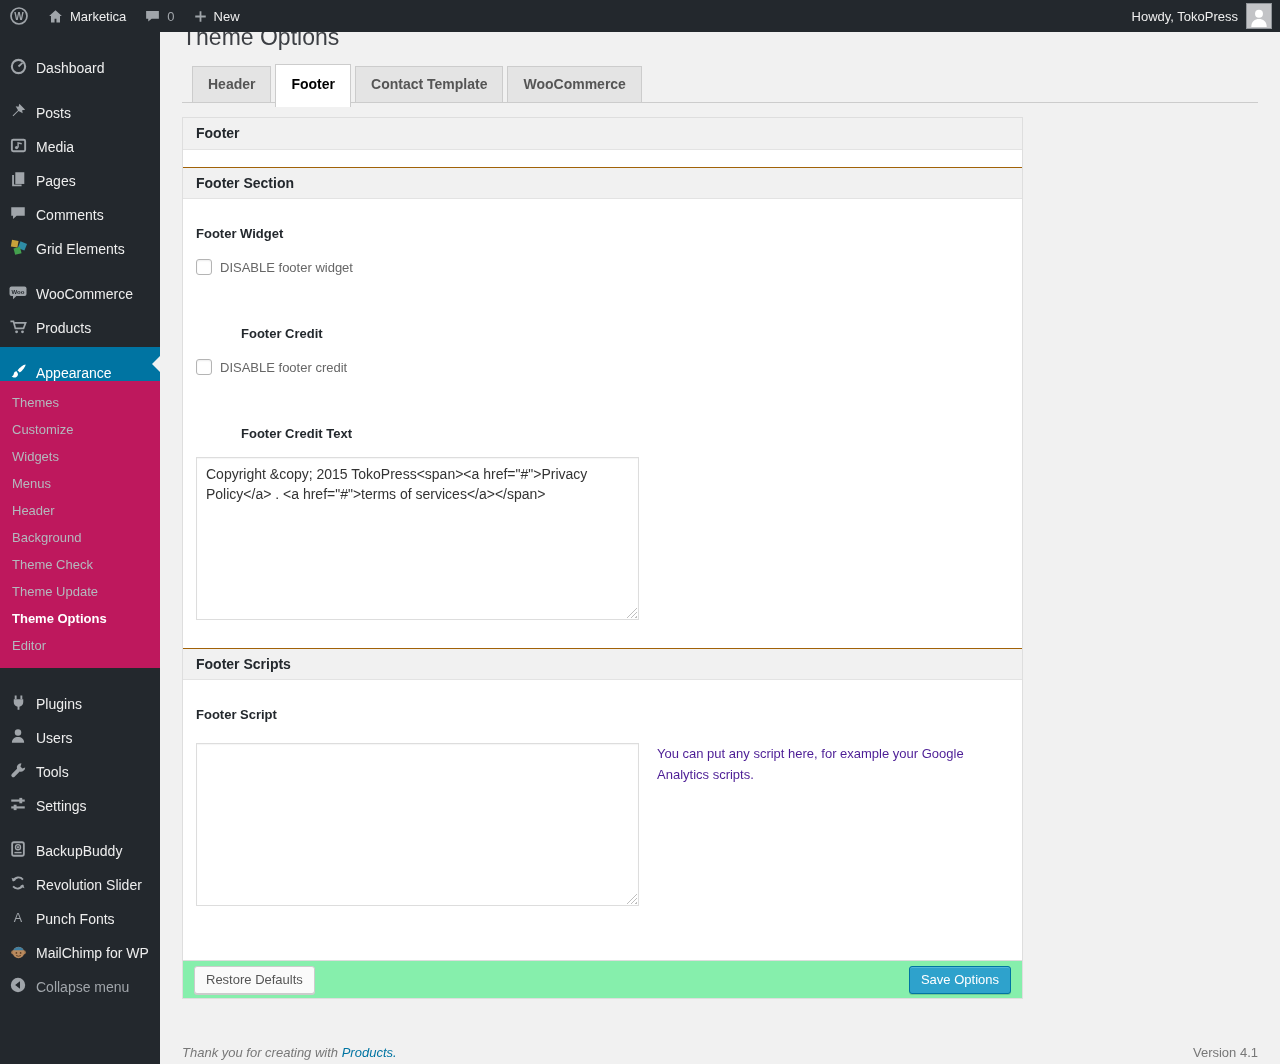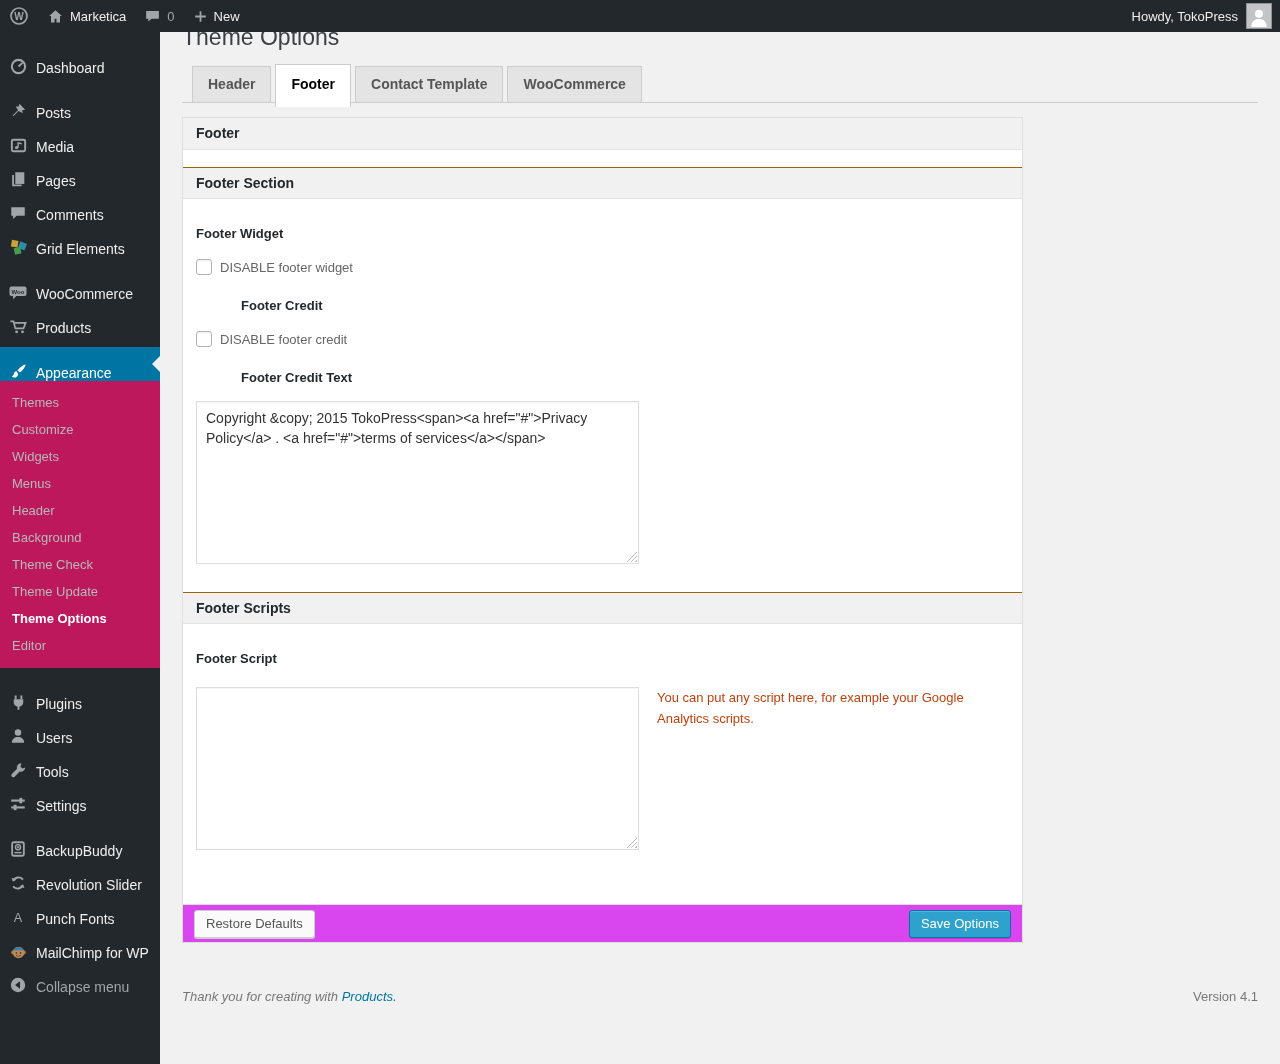--- a/index.html
+++ b/index.html
@@ -65,44 +65,44 @@
   .panel-header, .section-header {
     height:32px; line-height:31px; background:#f1f1f1; padding-left:13px;
     font-size:14px; font-weight:bold; color:#23282d;
     border-bottom:1px solid #e3e3e3;
   }
   .section-header { border-top:1px solid #a16207; }
   .panel-gap { height:17px; background:#fff; }
 
   .fields { padding:0 13px; }
   .field-label { display:block; font-size:13px; font-weight:bold; color:#23282d; margin-top:27px; line-height:16px; }
-  .field-label.mt33 { margin-top:23px;padding-left:45px; }
+  .field-label.mt33 { margin-top:51px;padding-left:45px; }
   .checkbox-row { display:flex; align-items:center; gap:8px; margin-top:17px; font-size:13px; color:#666; }
   .checkbox {
     width:16px; height:16px; background:#fff; border:1px solid #b4b4b4; border-radius:3px;
     box-shadow:inset 0 1px 2px rgba(0,0,0,.07); cursor:pointer; flex:0 0 16px;
   }
   .ta-wrap { position:relative; width:443px; }
   textarea.code-area {
     width:443px; height:163px; margin-top:15px; display:block;
     border:1px solid #ddd; box-shadow:inset 0 1px 1px rgba(0,0,0,.04);
     padding:7px 9px; font-family:"Liberation Sans", sans-serif; font-size:14px;
     color:#333; line-height:1.4; resize:none; outline:none; background:#fff;
   }
   .resize-grip {
     position:absolute; right:2px; bottom:2px; width:11px; height:11px;
     background:repeating-linear-gradient(135deg, transparent 0 2px, #bfbfbf 2px 3px);
     clip-path:polygon(100% 0, 100% 100%, 0 100%);
   }
   .script-row { display:flex; align-items:flex-start; margin-top:20px; }
   .script-row .ta-wrap textarea { margin-top:0; }
-  .help-text { margin-left:18px; width:312px; font-size:13px; color:#c2410c; line-height:1.6; padding-top:1px; }
+  .help-text { margin-left:18px; width:312px; font-size:13px; color:#4c1d95; line-height:1.6; padding-top:1px; }
 
   .panel-footer {
-    margin-top:54px; height:38px; background:#d946ef; border-top:1px solid #ddd;
+    margin-top:54px; height:38px; background:#86efac; border-top:1px solid #ddd;
     display:flex; align-items:center; justify-content:space-between; padding:16px 11px;
   }
   .btn { font-family:"Liberation Sans", sans-serif; font-size:13px; height:28px; padding:0 11px; border-radius:3px; cursor:pointer; line-height:26px; }
   .btn-secondary {
     background:#fafafa; border:1px solid #ccc; color:#555;
     box-shadow:0 1px 0 #ccc;
   }
   .btn-primary {
     background:#2ea2cc; border:1px solid #0074a2; color:#fff;
     box-shadow:inset 0 1px 0 rgba(120,200,230,.5), 0 1px 0 rgba(0,0,0,.15);

